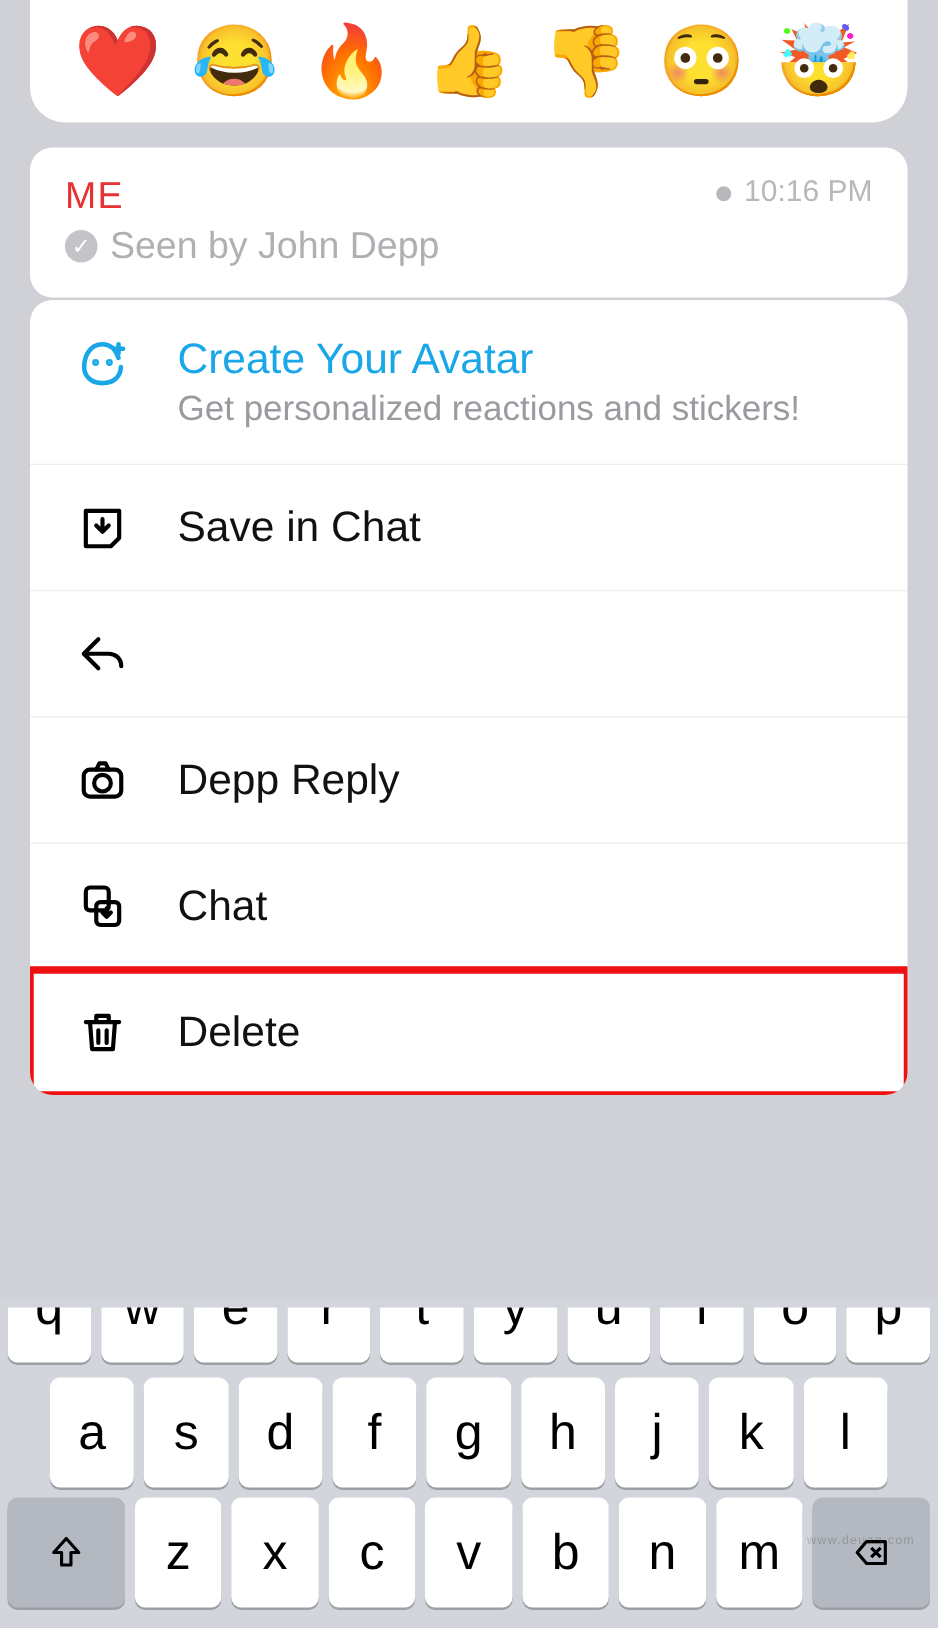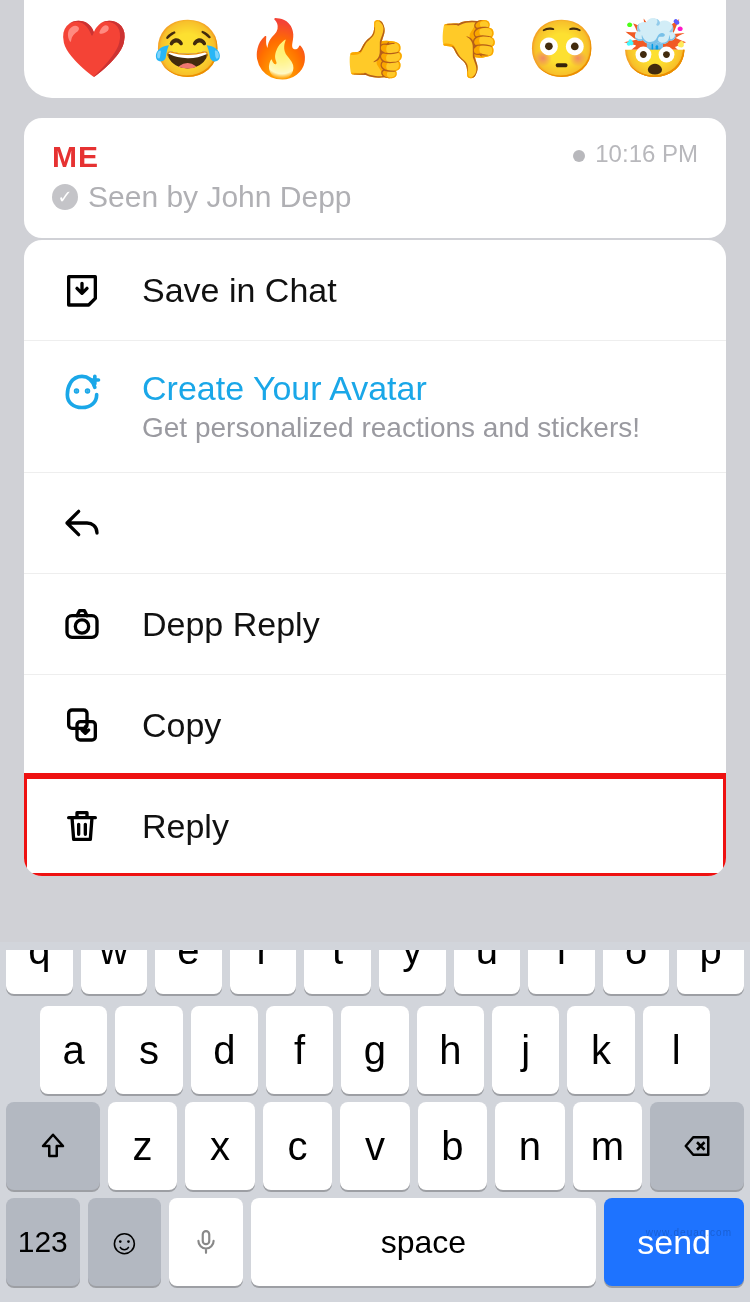--- a/index.html
+++ b/index.html
@@ -31,21 +31,21 @@
     line-height: 1;
   }
   
   .msg-card {
     top: 118px;
     padding: 22px 28px 24px 28px;
     border-radius: 18px;
   }
   .msg-from {
     color: #e63232;
-    font-weight: 700;
+    font-weight: 400;
     font-size: 30px;
     letter-spacing: 1px;
   }
   .msg-time {
     float: right;
     color: #b8b8bc;
     font-size: 24px;
   }
   .msg-time::before {
     content:"";
@@ -136,48 +136,48 @@
     <span class="msg-time">10:16 PM</span>
   </div>
   <div class="msg-seen">
     <span class="seen-check">✓</span>
     <span>Seen by John Depp</span>
   </div>
 </div>
 
 <div class="sheet menu">
 
-  <div class="menu-item">
-    <span class="icon">
-      <svg width="40" height="40" viewBox="0 0 24 24" fill="none" stroke="#000" stroke-width="2" stroke-linecap="round" stroke-linejoin="round">
-        <path d="M4 4h16v13l-4 4H4z"></path>
-          <path d="M12 8v6M9 11l3 3 3-3"></path>
-      </svg>
-    </span>
-    <span class="lbl">Save in Chat</span>
-  </div>
-
   <div class="menu-item avatar">
     <span class="icon avatar-icon">
       <svg width="44" height="44" viewBox="0 0 24 24" fill="none" stroke-width="2" stroke-linecap="round" stroke-linejoin="round">
         <path d="M20 14c0 4-3 7-8 7s-8-3-8-7 2-10 8-10c4 0 6 3 7 6"></path>
         <circle cx="9" cy="12" r="0.5" fill="#1aa7e8"></circle>
           <circle cx="15" cy="12" r="0.5" fill="#1aa7e8"></circle>
         <path d="M19 4v4M17 6h4"></path>
       </svg>
     </span>
     <div>
       <div class="title">Create Your Avatar</div>
       <div class="sub">Get personalized reactions and stickers!</div>
     </div>
   </div>
 
   <div class="menu-item">
     <span class="icon">
       <svg width="40" height="40" viewBox="0 0 24 24" fill="none" stroke="#000" stroke-width="2" stroke-linecap="round" stroke-linejoin="round">
+        <path d="M4 4h16v13l-4 4H4z"></path>
+          <path d="M12 8v6M9 11l3 3 3-3"></path>
+      </svg>
+    </span>
+    <span class="lbl">Save in Chat</span>
+  </div>
+
+  <div class="menu-item">
+    <span class="icon">
+      <svg width="40" height="40" viewBox="0 0 24 24" fill="none" stroke="#000" stroke-width="2" stroke-linecap="round" stroke-linejoin="round">
         <path d="M10 5L3 12l7 7M3 12h12c3 0 6 2 6 6"></path>
       </svg>
     </span>
   </div>
 
   <div class="menu-item">
     <span class="icon">
       <svg width="40" height="40" viewBox="0 0 24 24" fill="none" stroke="#000" stroke-width="2" stroke-linecap="round" stroke-linejoin="round">
         <rect x="3" y="7" width="18" height="13" rx="3"></rect>
           <circle cx="12" cy="13.5" r="4"></circle>
@@ -190,31 +190,31 @@
   <div class="menu-item">
     <span class="icon">
       <svg width="40" height="40" viewBox="0 0 24 24" fill="none" stroke="#000" stroke-width="2" stroke-linecap="round" stroke-linejoin="round">
         <rect x="4" y="3" width="11" height="11" rx="2"></rect>
         <rect x="9" y="10" width="11" height="11" rx="2"></rect>
         <path d="M13 14l3 3M16 14l-3 3" style="display:none"></path>
         <path d="M12 15h4M14 13v4" style="display:none"></path>
         <path d="M12 15l2 2 2-2M14 13v4"></path>
       </svg>
     </span>
-    <span class="lbl">Copy</span>
+    <span class="lbl">Chat</span>
   </div>
 
   <div class="menu-item highlight">
     <span class="icon">
       <svg width="40" height="40" viewBox="0 0 24 24" fill="none" stroke="#000" stroke-width="2" stroke-linecap="round" stroke-linejoin="round">
         <path d="M4 7h16M9 7V4h6v3M6 7l1 13h10l1-13"></path>
           <path d="M10 11v6M14 11v6"></path>
       </svg>
     </span>
-    <span class="lbl">Reply</span>
+    <span class="lbl">Delete</span>
   </div>
 
 </div>
 
 <div class="keyboard">
   <div class="partial-row">
     <div class="key">q</div>
     <div class="key">w</div>
     <div class="key">e</div>
     <div class="key">r</div>
@@ -249,27 +249,15 @@
     <div class="key">b</div>
     <div class="key">n</div>
     <div class="key">m</div>
     <div class="key dark del">
       <svg width="36" height="30" viewBox="0 0 24 24" fill="none" stroke="#000" stroke-width="2" stroke-linejoin="round">
           <path d="M21 5H9l-6 7 6 7h12z"></path>
           <path d="M12 9l6 6M18 9l-6 6"></path>
         </svg>
     </div>
   </div>
-  <div class="kb-row">
-    <div class="key dark num" style="font-size:30px">123</div>
-    <div class="key dark emoji" style="font-size:36px">☺</div>
-    <div class="key mic">
-      <svg width="26" height="38" viewBox="0 0 24 24" fill="none" stroke="#888" stroke-width="2" stroke-linecap="round">
-          <rect x="9" y="2" width="6" height="12" rx="3"></rect>
-          <path d="M5 11a7 7 0 0 0 14 0M12 18v4"></path>
-        </svg>
-    </div>
-    <div class="key space">space</div>
-    <div class="key send">send</div>
-  </div>
 </div>
 
 <div class="watermark">www.deuaq.com</div>
 
 </body></html>

